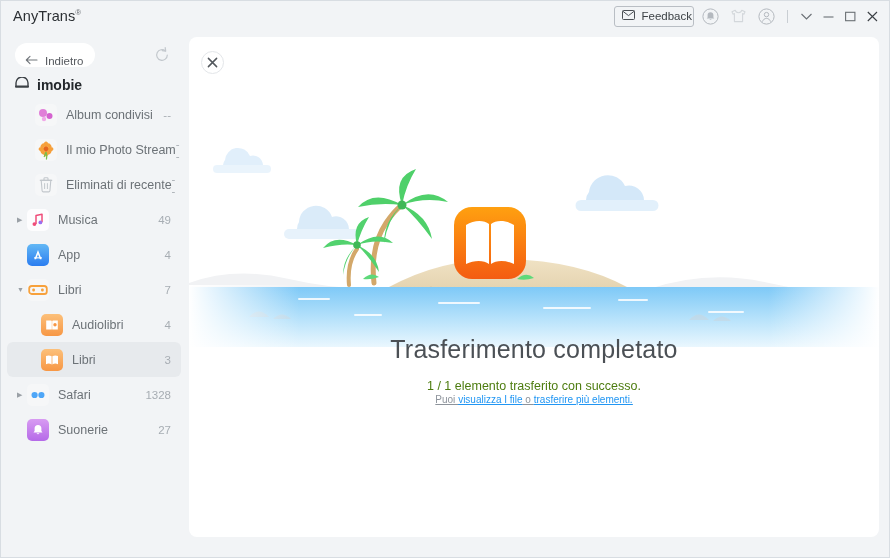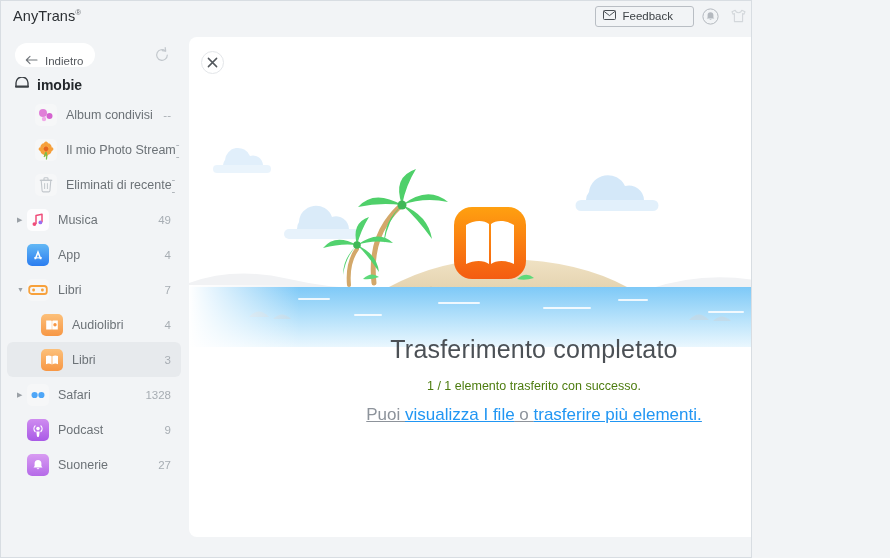--- a/index.html
+++ b/index.html
@@ -4,21 +4,21 @@
 <style>
   * { box-sizing: border-box; margin: 0; padding: 0; }
   html, body {
     width: 890px; height: 558px;
     overflow: hidden;
     font-family: "Liberation Sans", sans-serif;
     background: #f2f4f6;
   }
   #app {
     position: relative;
-    width: 752px; height: 558px;
+    width: 890px; height: 558px;
     background: #f2f4f6;
     border: 1px solid #d8dde2;
     overflow: hidden;
   }
 
   
   .titlebar {
     position: absolute; top: 0; left: 0;
     width: 890px; height: 30px;
     display: flex; align-items: center;
@@ -37,21 +37,21 @@
   }
   .titlebar-right {
     margin-left: auto;
     display: flex; align-items: center;
     height: 30px;
     padding-right: 8px;
   }
   .feedback-btn {
     display: flex; align-items: center; gap: 6px;
     height: 21px;
-    padding: 0 20px 0 7px;
+    padding: 0 1px 0 7px;
     border: 1px solid #b9bec4;
     border-radius: 3px;
     background: transparent;
     color: #3d4246;
     font-size: 11.5px;
     font-family: "Liberation Sans", sans-serif;
     cursor: pointer;
   }
   .icon-btn {
     width: 24px; height: 24px;
@@ -191,22 +191,22 @@
     color: #4b5055;
     font-weight: normal;
     letter-spacing: .2px;
   }
   .msg-sub {
     margin-top: 15px;
     font-size: 12.5px;
     color: #4d7c0f;
   }
   .msg-links {
-    margin-top: 12px;
-    font-size: 17px;
+    margin-top: 1px;
+    font-size: 10px;
     color: #8d939b;
     text-decoration: underline;
   }
   .msg-links a {
     color: #2196f3;
     text-decoration: underline;
     cursor: pointer;
   }
 </style>
 </head>
@@ -420,32 +420,20 @@
         <span class="sb-ico" style="background:#f6f7f8;">
           <svg width="20" height="12" viewBox="0 0 20 12">
             <circle cx="6.6" cy="6" r="3.1" fill="#4ea6f7"></circle>
             <circle cx="13.4" cy="6" r="3.1" fill="#4ea6f7"></circle>
           </svg>
         </span>
         <span class="sb-label">Safari</span>
         <span class="sb-count">1328</span>
       </div>
 
-      <div class="sb-item">
-        <span class="sb-arrow"></span>
-        <span class="sb-ico" style="background:linear-gradient(180deg,#cf8cf0,#a95ae6);">
-          <svg width="16" height="16" viewBox="0 0 16 16">
-            <circle cx="8" cy="6.6" r="1.8" fill="#fff"></circle>
-            <path d="M5.1 9.5 a4 4 0 0 1 0 -5.6 M10.9 3.9 a4 4 0 0 1 0 5.6" fill="none" stroke="#fff" stroke-width="1.2" stroke-linecap="round"></path>
-            <path d="M6.9 14 l-0.6 -4.4 h3.4 L9.1 14 a1.1 1.1 0 0 1 -2.2 0 z" fill="#fff"></path>
-          </svg>
-        </span>
-        <span class="sb-label">Podcast</span>
-        <span class="sb-count">9</span>
-      </div>
 
       <div class="sb-item">
         <span class="sb-arrow"></span>
         <span class="sb-ico" style="background:linear-gradient(180deg,#d89bf2,#b56ae8);">
           <svg width="16" height="16" viewBox="0 0 16 16">
             <path d="M8 3 C5.8 3 4.6 4.4 4.6 6.3 V9 l-1.1 1.6 h9 L11.4 9 V6.3 C11.4 4.4 10.2 3 8 3 z" fill="#fff"></path>
             <path d="M6.6 11.2 a1.45 1.45 0 0 0 2.8 0 z" fill="#fff"></path>
           </svg>
         </span>
         <span class="sb-label">Suonerie</span>

